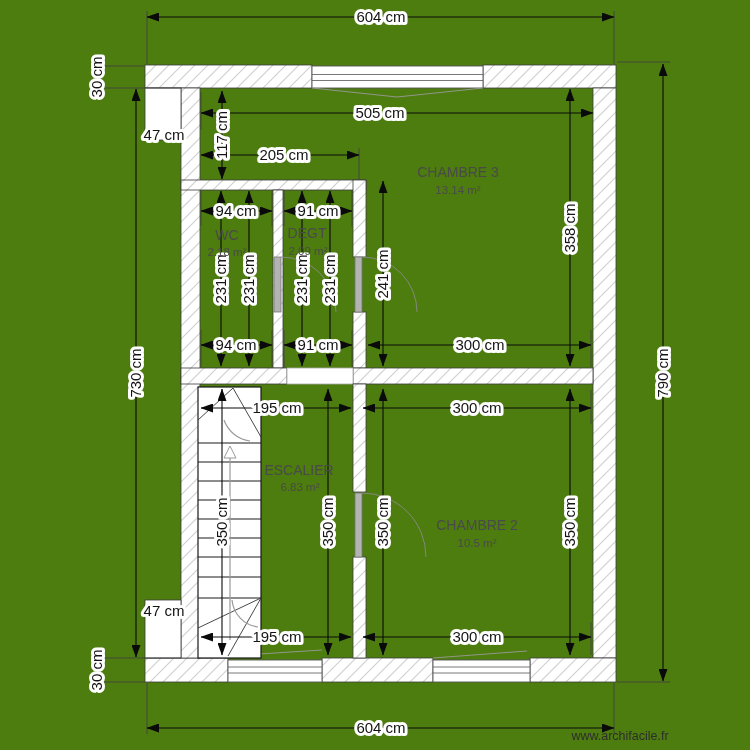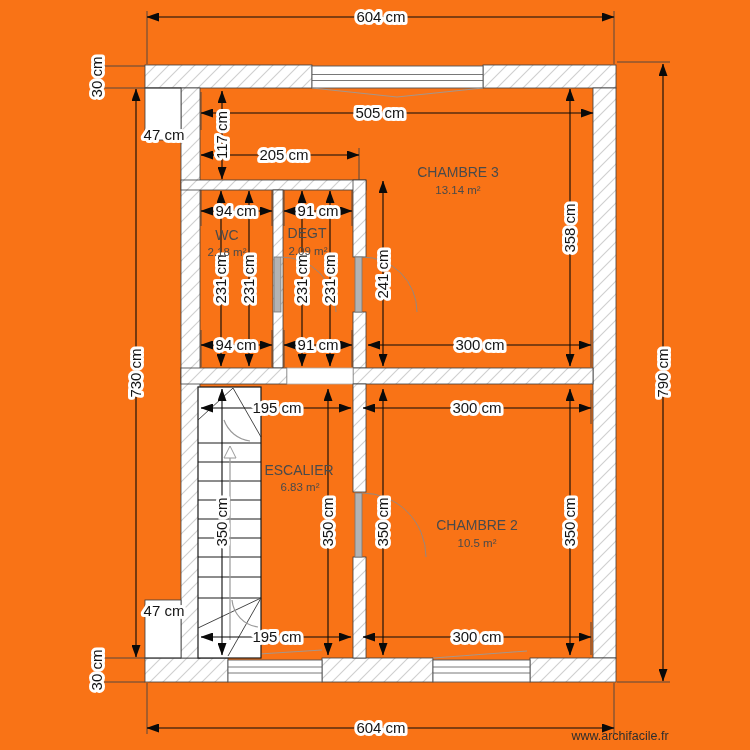--- a/index.html
+++ b/index.html
@@ -1,16 +1,16 @@
 <!DOCTYPE html>
 <html><head>
 <meta charset="utf-8">
 <style>
   html,body{margin:0;padding:0;background:#fff;}
-  #stage{position:relative;width:750px;height:750px;background:#f97316;overflow:hidden;}
+  #stage{position:relative;width:750px;height:750px;background:#4d7c0f;overflow:hidden;}
   svg{position:absolute;left:0;top:0;}
   .wall{fill:url(#hatch);stroke:#3c3c3c;stroke-width:.8;}
   .block{fill:#fff;stroke:#3c3c3c;stroke-width:.8;}
   .win{fill:#fff;stroke:#555;stroke-width:.9;}
   .winline{stroke:#555;stroke-width:.8;fill:none;}
   .glaze{stroke:#9a9a9a;stroke-width:.9;fill:none;}
   .open{fill:#fff;stroke:#aaa;stroke-width:.8;}
   .dimline{stroke:#0a0a0a;stroke-width:1.1;fill:none;}
   .ext{stroke:#444;stroke-width:.9;fill:none;}
   .stair{stroke:#1a1a1a;stroke-width:1.2;fill:#fff;}

